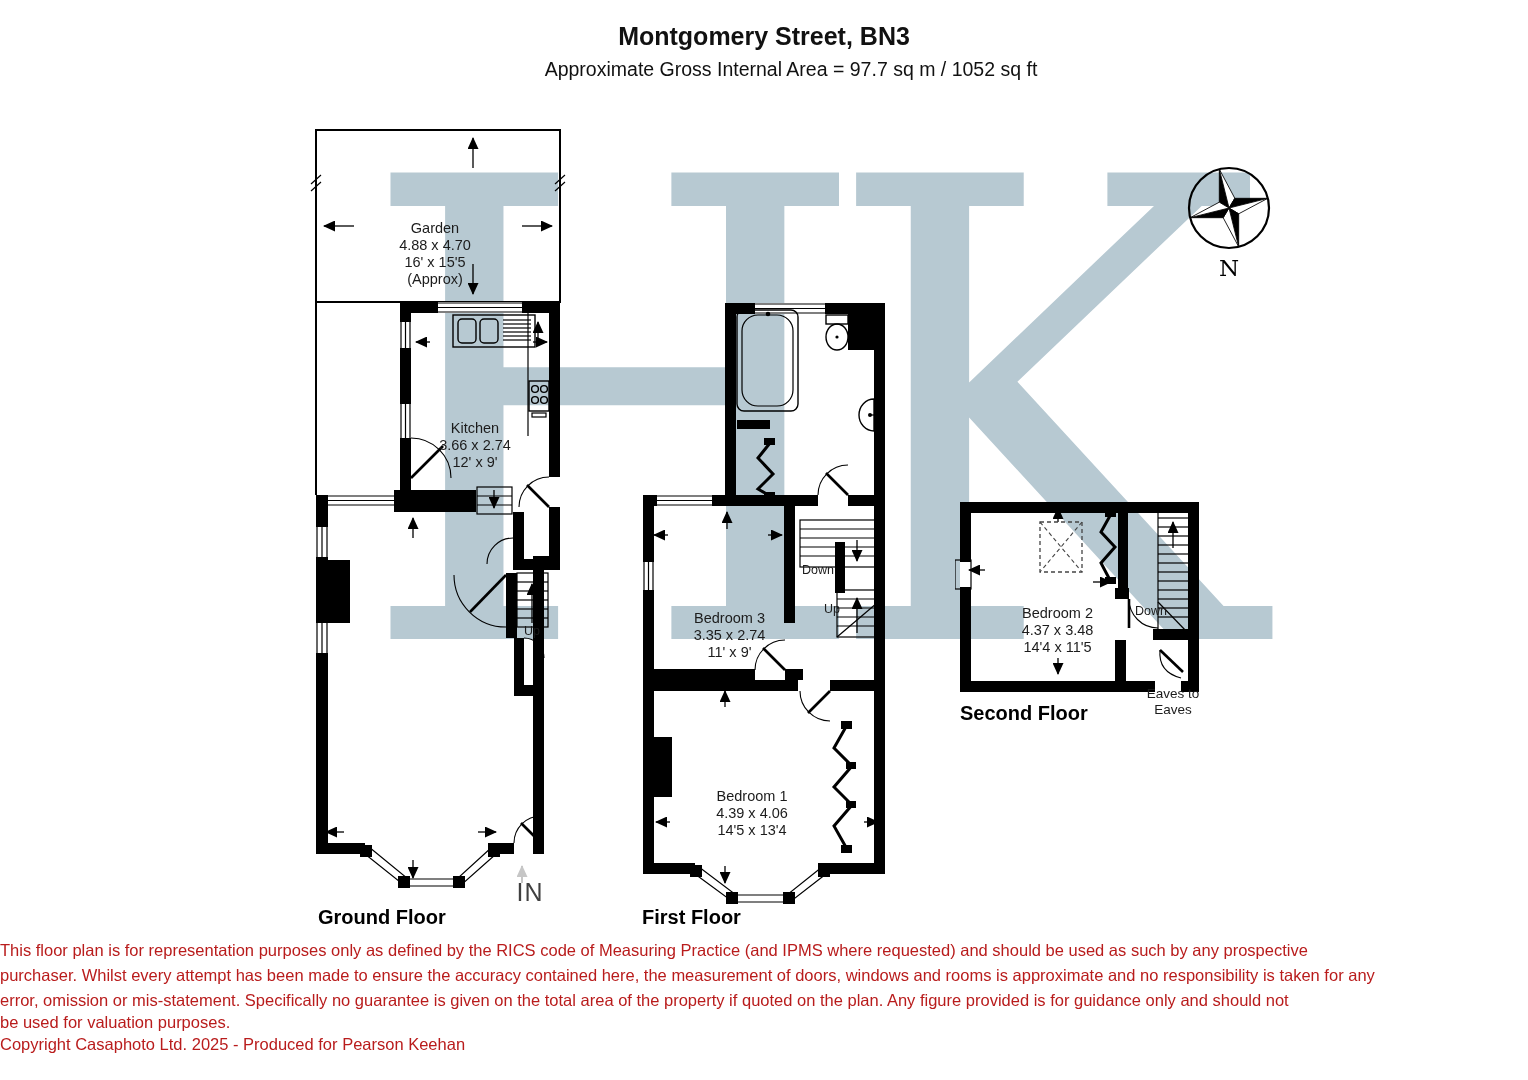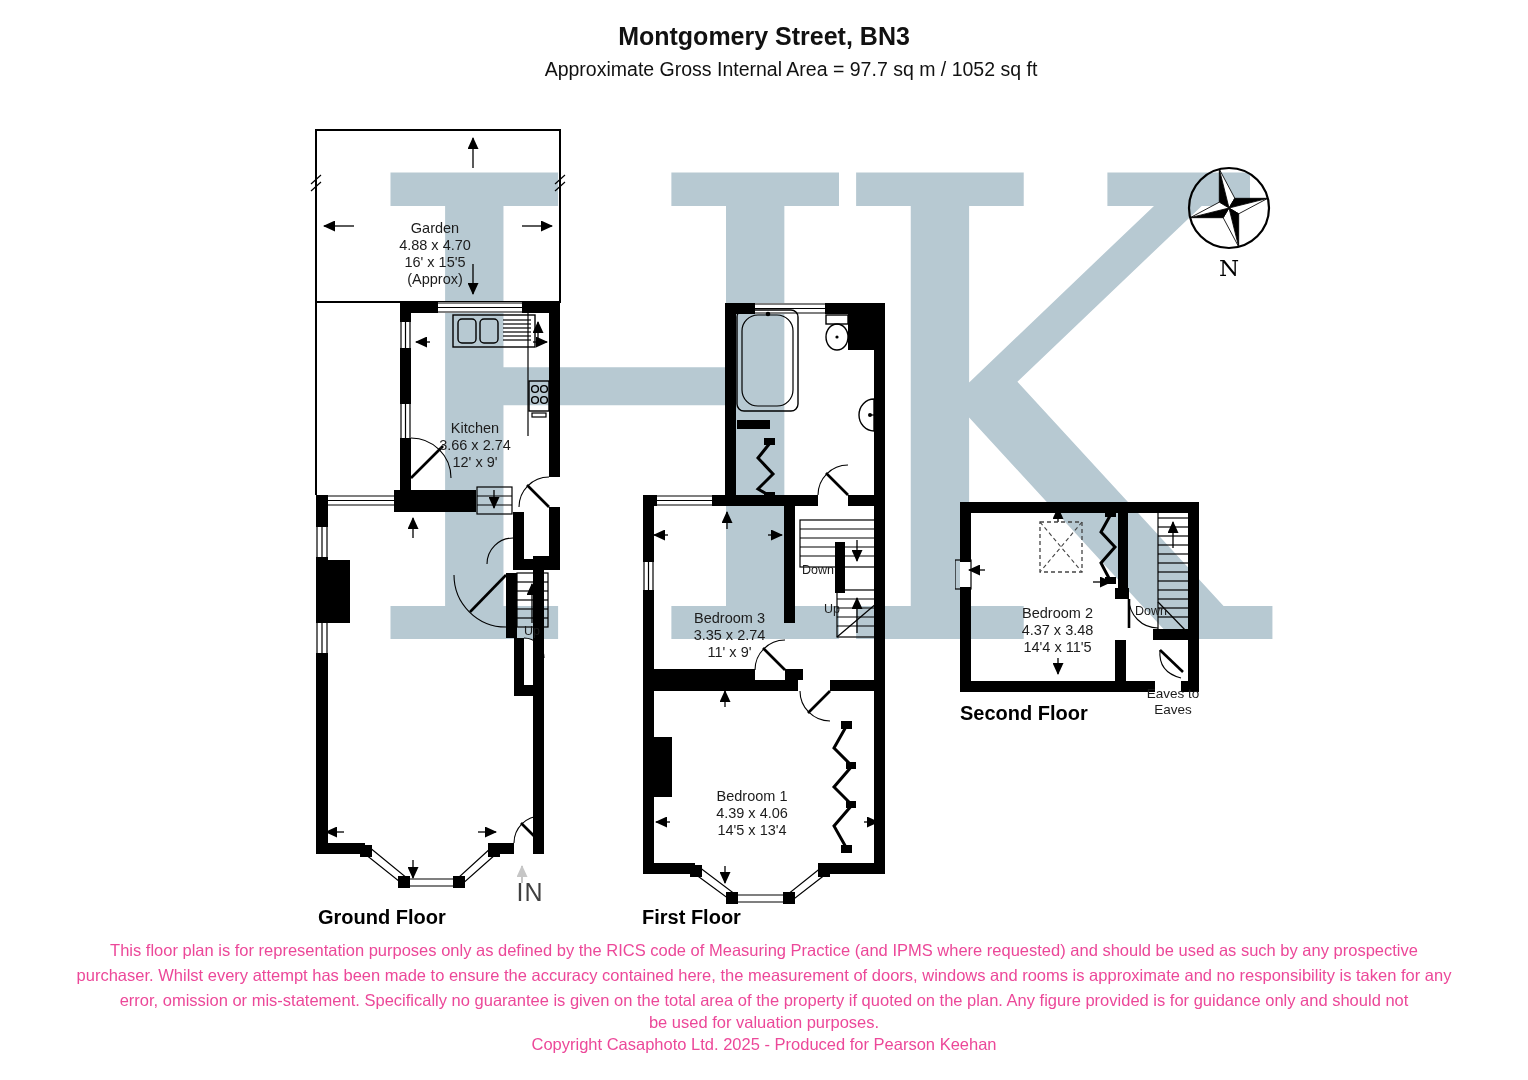--- a/index.html
+++ b/index.html
@@ -14,21 +14,21 @@
   
   .title{left:0;top:22px;width:1528px;text-align:center;font-size:25px;font-weight:bold;z-index:3;}
   .subtitle{left:0;top:58px;width:1528px;text-align:center;font-size:19.5px;z-index:3;margin-left:27px;}
   
   svg.plan{position:absolute;z-index:1;}
   .room-label{position:absolute;z-index:2;text-align:center;font-size:14.5px;line-height:17px;color:#1c1c1c;margin-top:43px;}
   .floor-label{position:absolute;z-index:2;font-size:20px;font-weight:bold;color:#000;}
   .small-label{position:absolute;z-index:2;text-align:center;font-size:12.5px;color:#1c1c1c;}
   .in-label{position:absolute;z-index:2;text-align:center;font-size:25px;color:#404040;letter-spacing:1px;}
   
-  .footer-line{position:absolute;left:0;width:1528px;text-align:center;font-size:16.5px;color:#ec4899;z-index:3;}
+  .footer-line{position:absolute;left:0;width:1528px;font-size:16.5px;color:#b91c1c;z-index:3;}
   
   .wall{fill:#000;stroke:none;}
   .thin{fill:none;stroke:#000;stroke-width:2;}
   .thin1{fill:none;stroke:#000;stroke-width:1.2;}
   .fix{fill:none;stroke:#000;stroke-width:1.4;}
   .arc{fill:none;stroke:#000;stroke-width:1.1;}
   .leaf{fill:none;stroke:#000;stroke-width:2.6;}
   .zig{fill:none;stroke:#000;stroke-width:3;}
   .meas{stroke:#000;stroke-width:1.3;}
   .win{fill:#fff;}

